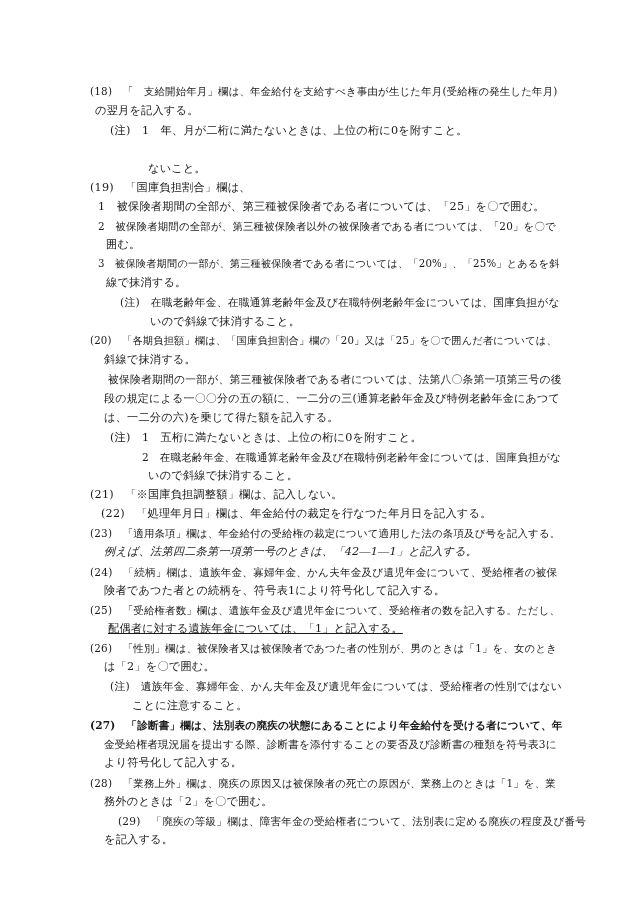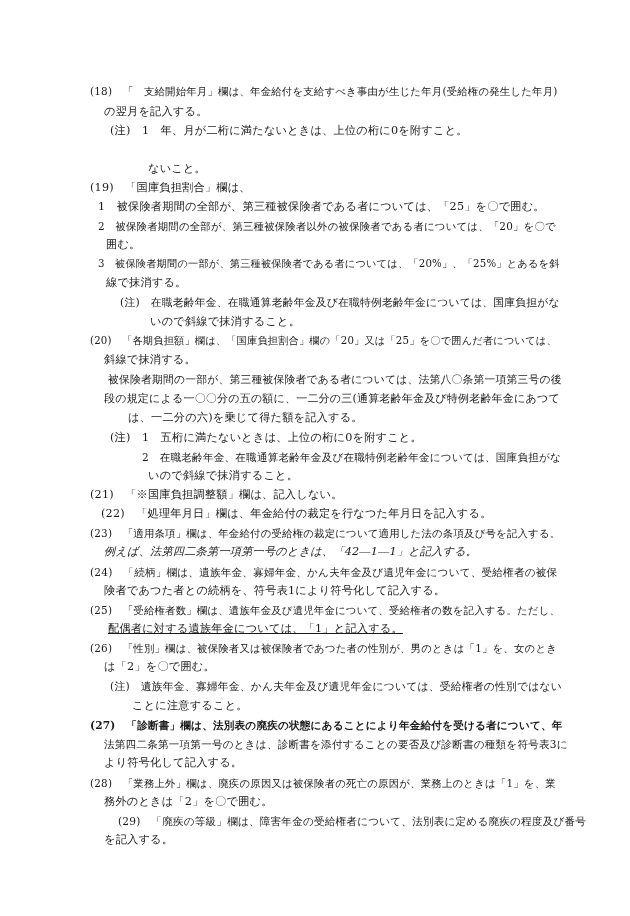--- a/index.html
+++ b/index.html
@@ -12,51 +12,51 @@
   .line {
     position: absolute; white-space: nowrap;
     font-size: 11.2px; line-height: 14px; letter-spacing: 0.2px;
   }
 </style>
 </head>
 <body>
 
 <div class="page" id="page">
     <div class="line" style="left: 90px; top: 84px; font-size: 10.4px;">(18)　「　支給開始年月」欄は、年金給付を支給すべき事由が生じた年月(受給権の発生した年月)</div>
-    <div class="line" style="left: 104px; top: 104px; font-family: Liberation Serif, serif;">の翌月を記入する。</div>
+    <div class="line" style="left: 95px; top: 104px;">の翌月を記入する。</div>
     <div class="line" style="left: 110px; top: 124px;">(注)　1　年、月が二桁に満たないときは、上位の桁に0を附すこと。</div>
     <div class="line" style="left: 148px; top: 162px;">ないこと。</div>
     <div class="line" style="left: 90px; top: 181px;">(19)　「国庫負担割合」欄は、</div>
     <div class="line" style="left: 98px; top: 200px;">1　被保険者期間の全部が、第三種被保険者である者については、「25」を〇で囲む。</div>
     <div class="line" style="left: 98px; top: 219px; font-size: 10.4px;">2　被保険者期間の全部が、第三種被保険者以外の被保険者である者については、「20」を〇で</div>
     <div class="line" style="left: 106px; top: 238px;">囲む。</div>
     <div class="line" style="left: 98px; top: 257px; font-size: 10.2px;">3　被保険者期間の一部が、第三種被保険者である者については、「20%」、「25%」とあるを斜</div>
     <div class="line" style="left: 106px; top: 276px;">線で抹消する。</div>
     <div class="line" style="left: 120px; top: 296px; font-size: 10.8px;">(注)　在職老齢年金、在職通算老齢年金及び在職特例老齢年金については、国庫負担がな</div>
     <div class="line" style="left: 150px; top: 315px;">いので斜線で抹消すること。</div>
     <div class="line" style="left: 90px; top: 334px; font-size: 10.2px;">(20)　「各期負担額」欄は、「国庫負担割合」欄の「20」又は「25」を〇で囲んだ者については、</div>
     <div class="line" style="left: 104px; top: 353px;">斜線で抹消する。</div>
     <div class="line" style="left: 108px; top: 373px; font-size: 10.8px;">被保険者期間の一部が、第三種被保険者である者については、法第八〇条第一項第三号の後</div>
     <div class="line" style="left: 104px; top: 392px; font-size: 11px;">段の規定による一〇〇分の五の額に、一二分の三(通算老齢年金及び特例老齢年金にあつて</div>
-    <div class="line" style="left: 104px; top: 411px; margin-left: 24px;">は、一二分の六)を乗じて得た額を記入する。</div>
+    <div class="line" style="left: 104px; top: 411px;">は、一二分の六)を乗じて得た額を記入する。</div>
     <div class="line" style="left: 110px; top: 431px;">(注)　1　五桁に満たないときは、上位の桁に0を附すこと。</div>
     <div class="line" style="left: 142px; top: 450px; font-size: 10.6px;">2　在職老齢年金、在職通算老齢年金及び在職特例老齢年金については、国庫負担がな</div>
     <div class="line" style="left: 148px; top: 469px;">いので斜線で抹消すること。</div>
     <div class="line" style="left: 90px; top: 488px;">(21)　「※国庫負担調整額」欄は、記入しない。</div>
     <div class="line" style="left: 90px; top: 507px; margin-left: 11px;">(22)　「処理年月日」欄は、年金給付の裁定を行なつた年月日を記入する。</div>
     <div class="line" style="left: 90px; top: 526px; font-size: 10.4px;">(23)　「適用条項」欄は、年金給付の受給権の裁定について適用した法の条項及び号を記入する。</div>
     <div class="line" style="left: 104px; top: 545px; font-style: italic;">例えば、法第四二条第一項第一号のときは、「42―1―1」と記入する。</div>
     <div class="line" style="left: 90px; top: 565px; font-size: 10.6px;">(24)　「続柄」欄は、遺族年金、寡婦年金、かん夫年金及び遺児年金について、受給権者の被保</div>
     <div class="line" style="left: 104px; top: 584px;">険者であつた者との続柄を、符号表1により符号化して記入する。</div>
     <div class="line" style="left: 90px; top: 603px; font-size: 10.4px;">(25)　「受給権者数」欄は、遺族年金及び遺児年金について、受給権者の数を記入する。ただし、</div>
     <div class="line" style="left: 108px; top: 622px; text-decoration: underline;">配偶者に対する遺族年金については、「1」と記入する。</div>
     <div class="line" style="left: 90px; top: 641px; font-size: 10.4px;">(26)　「性別」欄は、被保険者又は被保険者であつた者の性別が、男のときは「1」を、女のとき</div>
     <div class="line" style="left: 104px; top: 660px;">は「2」を〇で囲む。</div>
     <div class="line" style="left: 110px; top: 680px; font-size: 10.8px;">(注)　遺族年金、寡婦年金、かん夫年金及び遺児年金については、受給権者の性別ではない</div>
     <div class="line" style="left: 132px; top: 699px;">ことに注意すること。</div>
     <div class="line" style="left: 90px; top: 718px; font-size: 10.6px; font-weight: bold;">(27)　「診断書」欄は、法別表の廃疾の状態にあることにより年金給付を受ける者について、年</div>
-    <div class="line" style="left: 104px; top: 737px; font-size: 10.6px;">法第四二条第一項第一号のときは、診断書を添付することの要否及び診断書の種類を符号表3に</div>
+    <div class="line" style="left: 104px; top: 737px; font-size: 10.6px;">金受給権者現況届を提出する際、診断書を添付することの要否及び診断書の種類を符号表3に</div>
     <div class="line" style="left: 104px; top: 756px;">より符号化して記入する。</div>
     <div class="line" style="left: 90px; top: 776px; font-size: 10.4px;">(28)　「業務上外」欄は、廃疾の原因又は被保険者の死亡の原因が、業務上のときは「1」を、業</div>
     <div class="line" style="left: 104px; top: 795px;">務外のときは「2」を〇で囲む。</div>
     <div class="line" style="left: 90px; top: 814px; font-size: 10.6px; margin-left: 28px;">(29)　「廃疾の等級」欄は、障害年金の受給権者について、法別表に定める廃疾の程度及び番号</div>
     <div class="line" style="left: 104px; top: 833px;">を記入する。</div>
   </div>
 
 </body></html>

